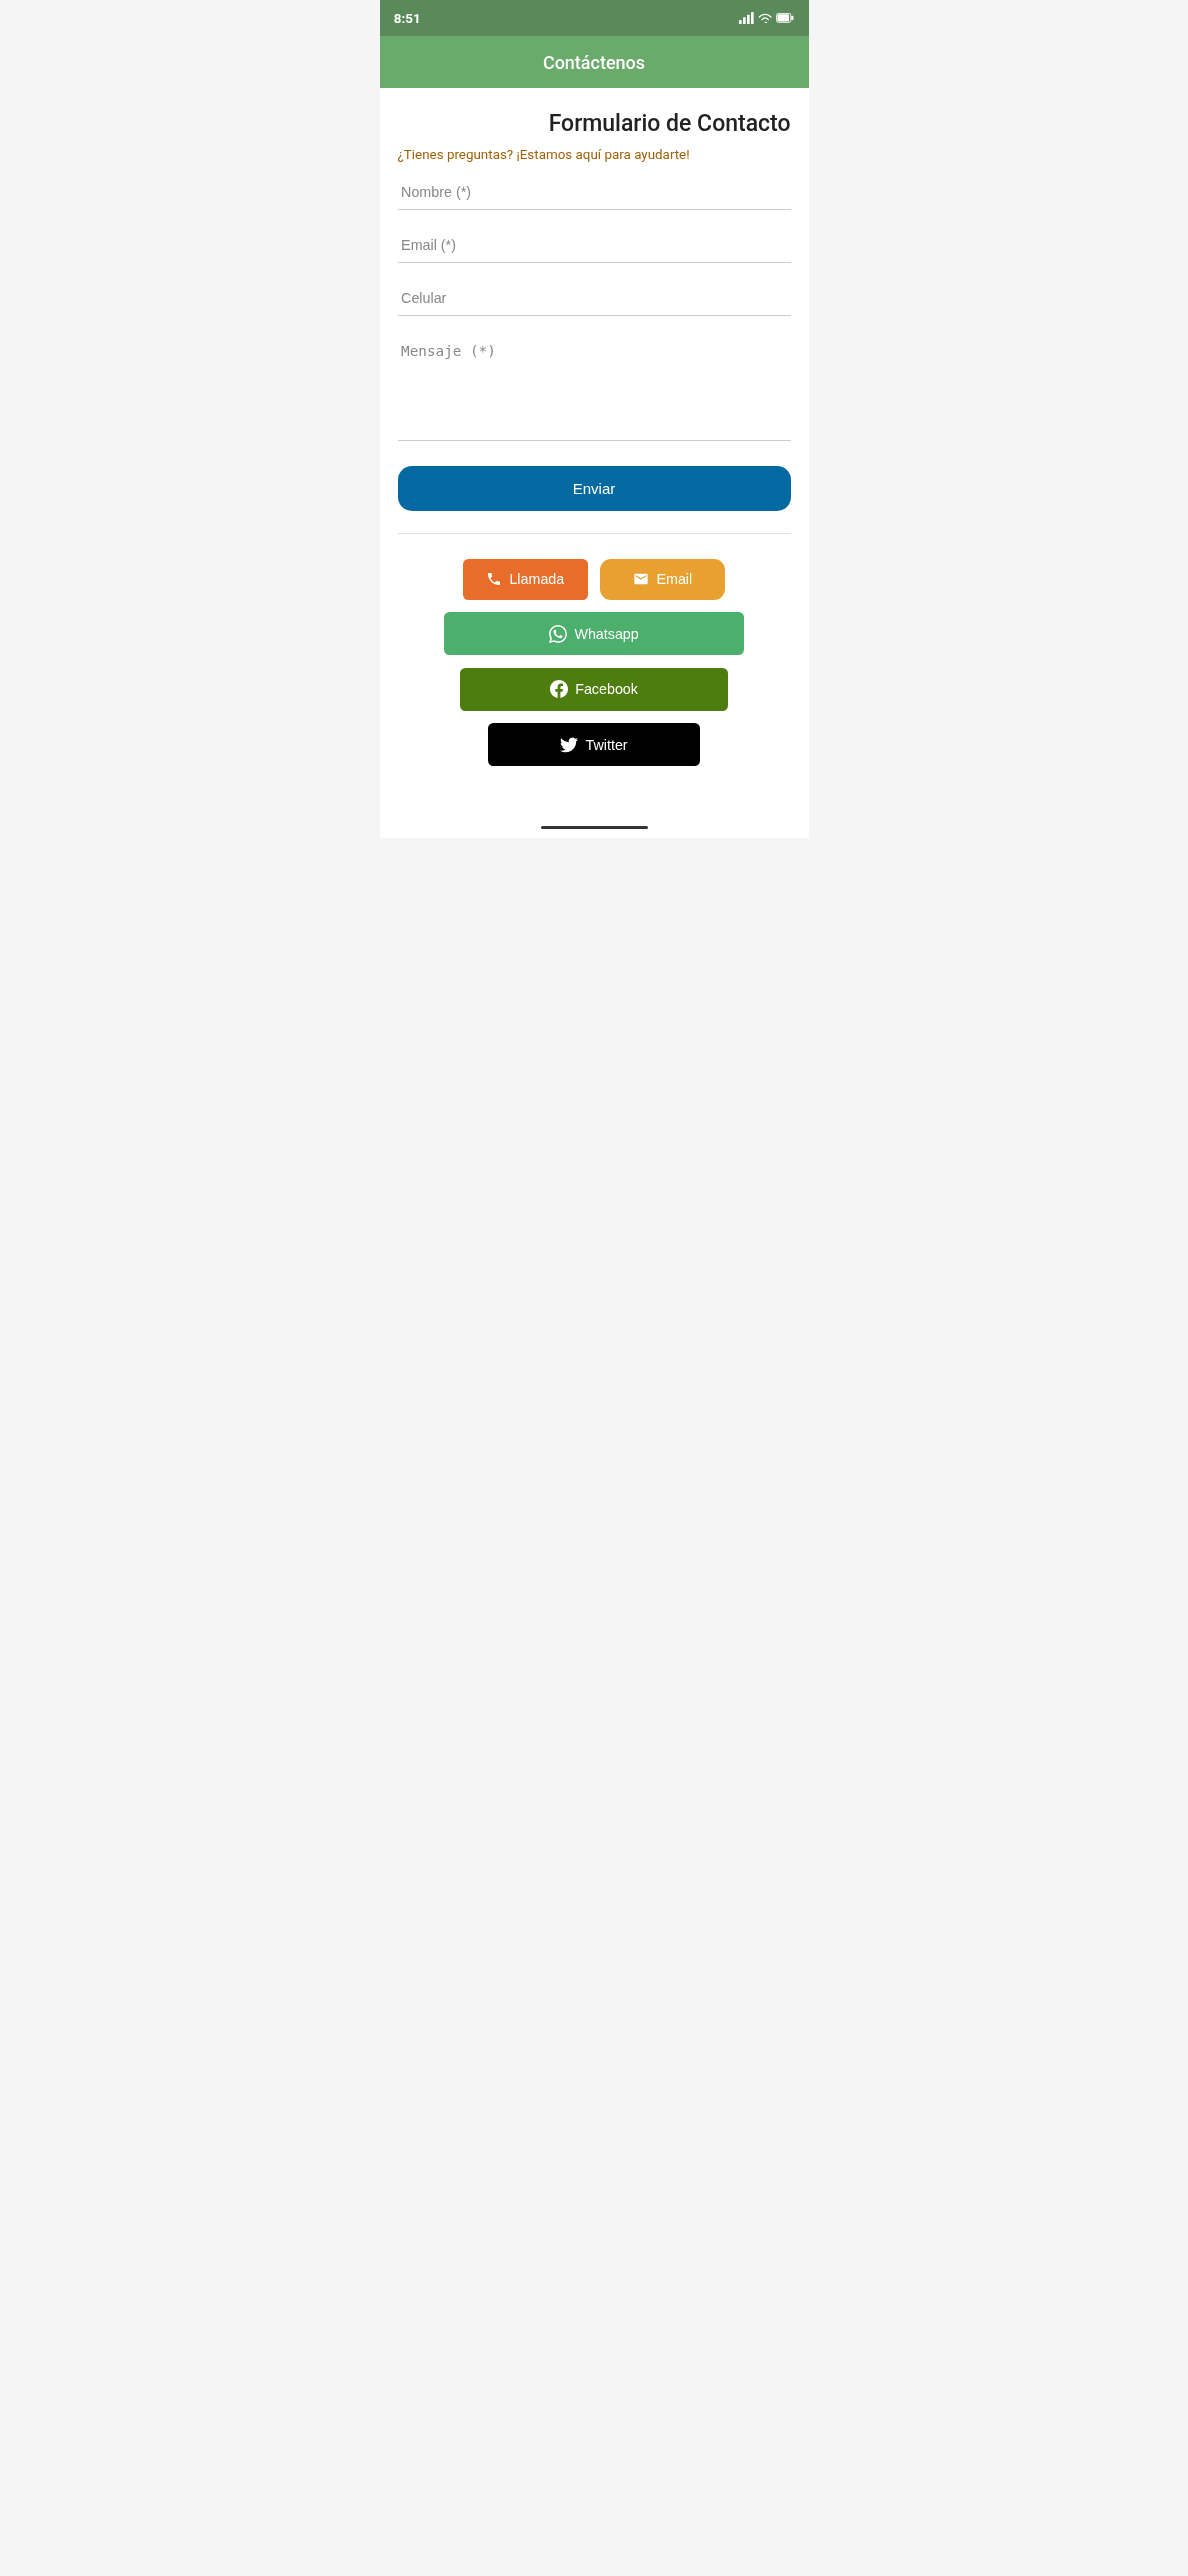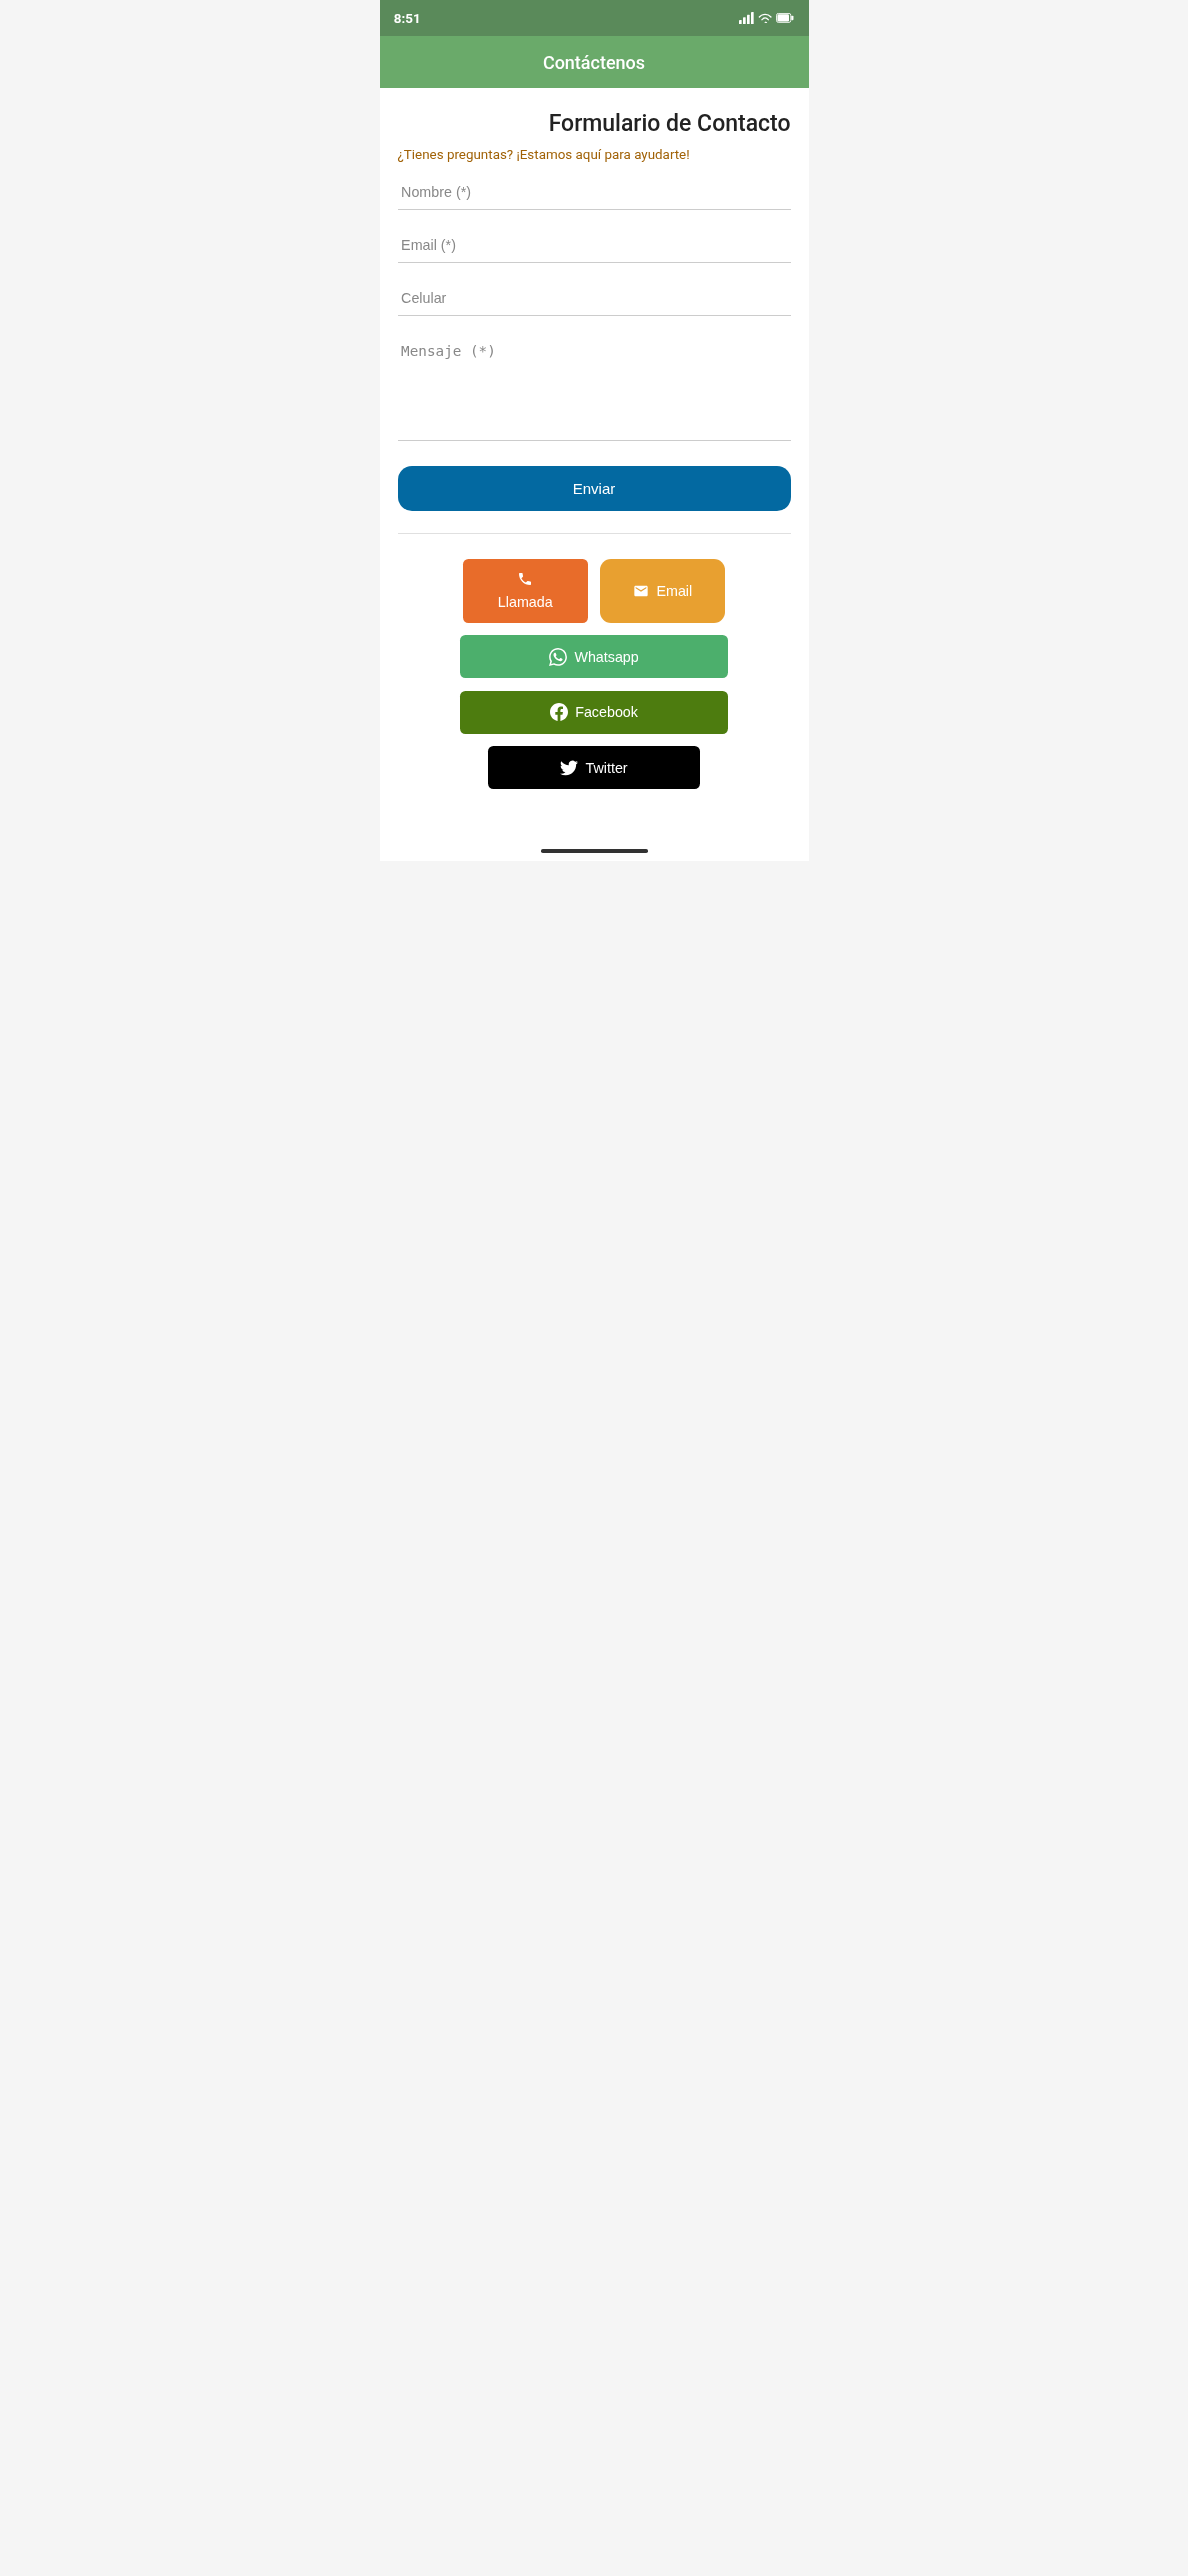--- a/index.html
+++ b/index.html
@@ -164,21 +164,20 @@
       border-radius: 5.4px;
       padding: 12.5px 21.5px;
       font-size: 14.3px;
       font-weight: 500;
       cursor: pointer;
       display: flex;
       align-items: center;
       gap: 7.2px;
       min-width: 125px;
       justify-content: center;
-      flex-direction: column;
     }
 
     .btn-email-contact {
       background: #e8a030;
       color: white;
       border: none;
       border-radius: 11px;
       padding: 12.5px 21.5px;
       font-size: 14.3px;
       font-weight: 500;
@@ -195,21 +194,21 @@
       color: white;
       border: none;
       border-radius: 5.4px;
       padding: 12.5px 21.5px;
       font-size: 14.3px;
       font-weight: 500;
       cursor: pointer;
       display: flex;
       align-items: center;
       gap: 7.2px;
-      width: 268px;
+      width: 300px;
       justify-content: center;
     }
 
     .btn-facebook {
       background: #4d7c0f;
       color: white;
       border: none;
       border-radius: 5.4px;
       padding: 12.5px 21.5px;
       font-size: 14.3px;

